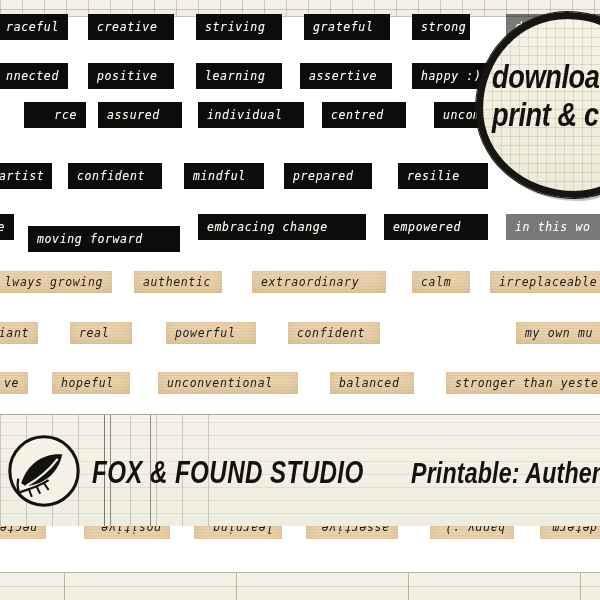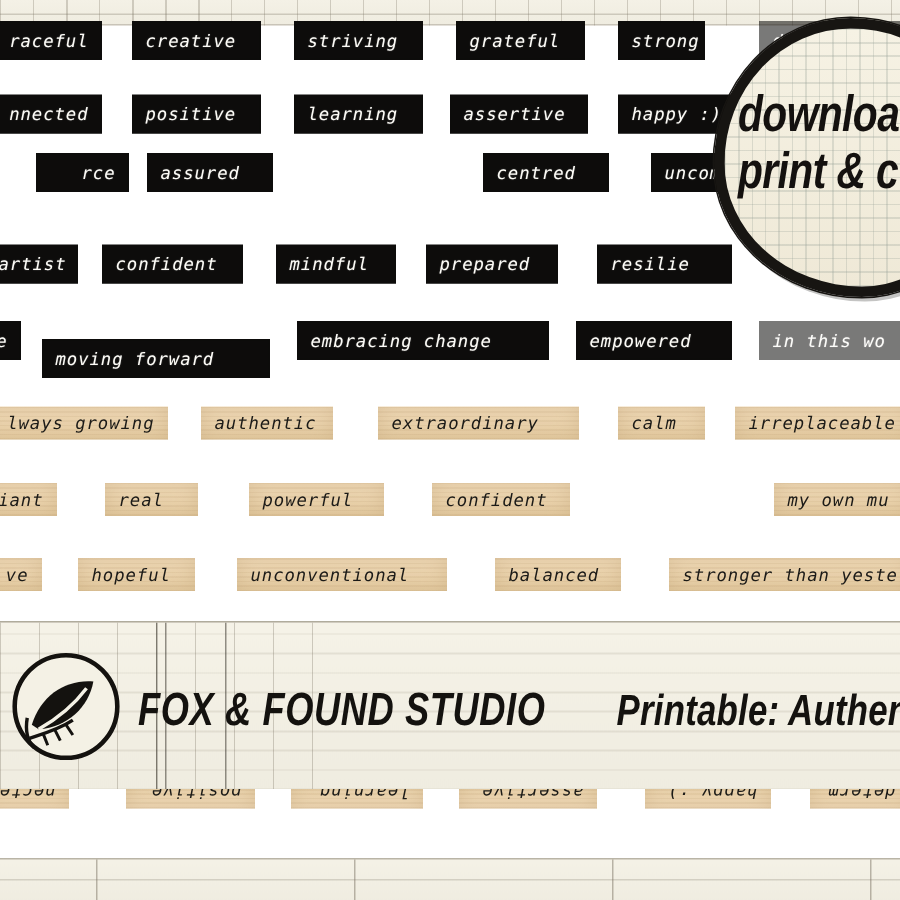--- a/index.html
+++ b/index.html
@@ -154,20 +154,21 @@
       <div class="row" style="top: 63px;">
         <div class="tag black clipleft" style="left: -16px; width: 84px;">nnected</div>
         <div class="tag black" style="left: 88px; width: 86px;">positive</div>
         <div class="tag black" style="left: 196px; width: 86px;">learning</div>
         <div class="tag black" style="left: 300px; width: 92px;">assertive</div>
         <div class="tag black" style="left: 412px; width: 84px;">happy :)</div>
       </div>
       <div class="row" style="top: 102px; margin-left: 40px;">
         <div class="tag black clipleft" style="left: -16px; width: 62px;">rce</div>
         <div class="tag black" style="left: 58px; width: 84px;">assured</div>
+        <div class="tag black" style="left: 158px; width: 106px;">individual</div>
         <div class="tag black" style="left: 282px; width: 84px;">centred</div>
         <div class="tag black" style="left: 394px; width: 96px;">uncom</div>
       </div>
       <div class="row" style="top: 163px;">
         <div class="tag black clipleft" style="left: -10px; width: 62px;">artist</div>
         <div class="tag black" style="left: 68px; width: 94px;">confident</div>
         <div class="tag black" style="left: 184px; width: 80px;">mindful</div>
         <div class="tag black" style="left: 284px; width: 88px;">prepared</div>
         <div class="tag black" style="left: 398px; width: 90px;">resilie</div>
       </div>

